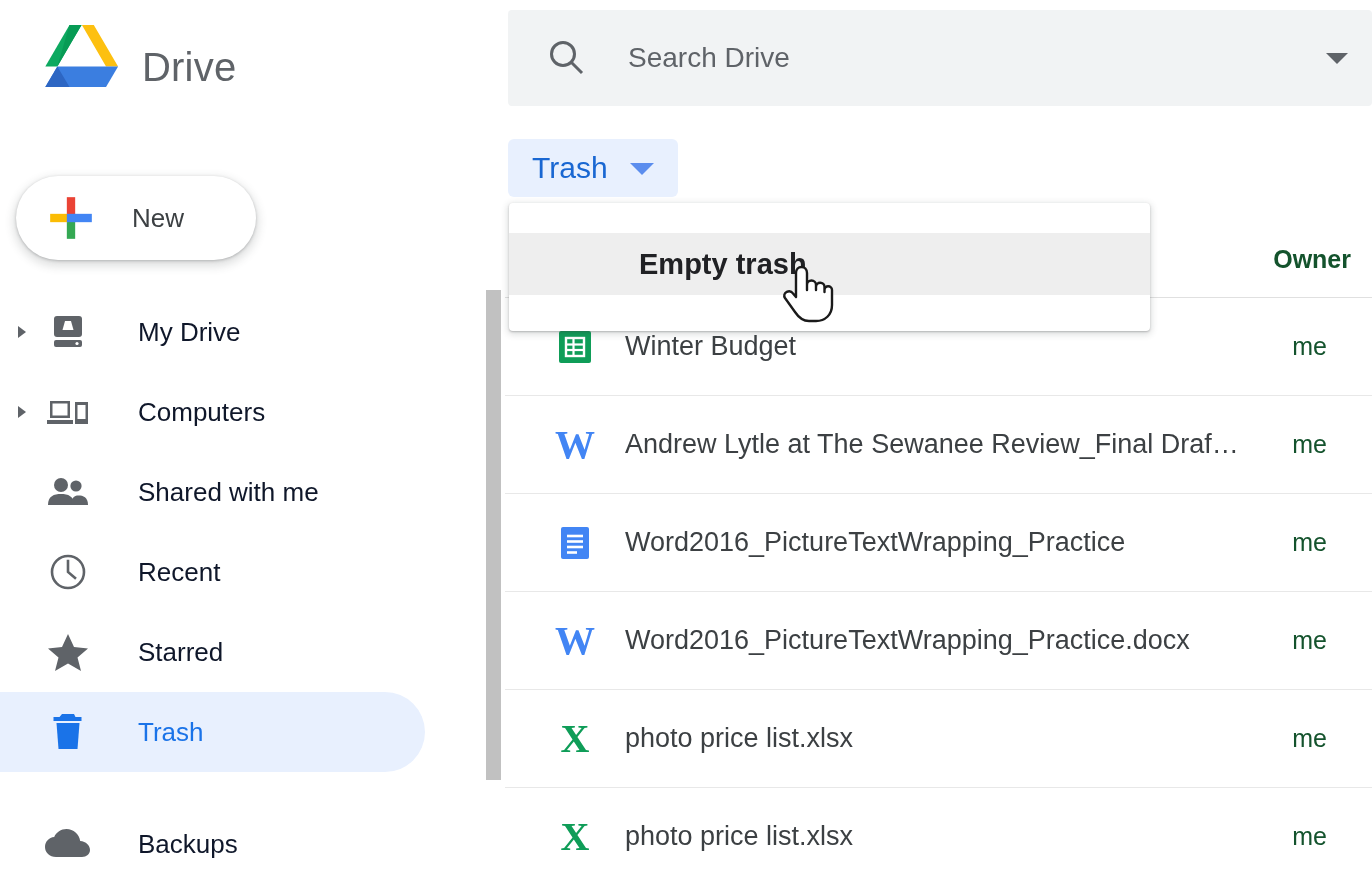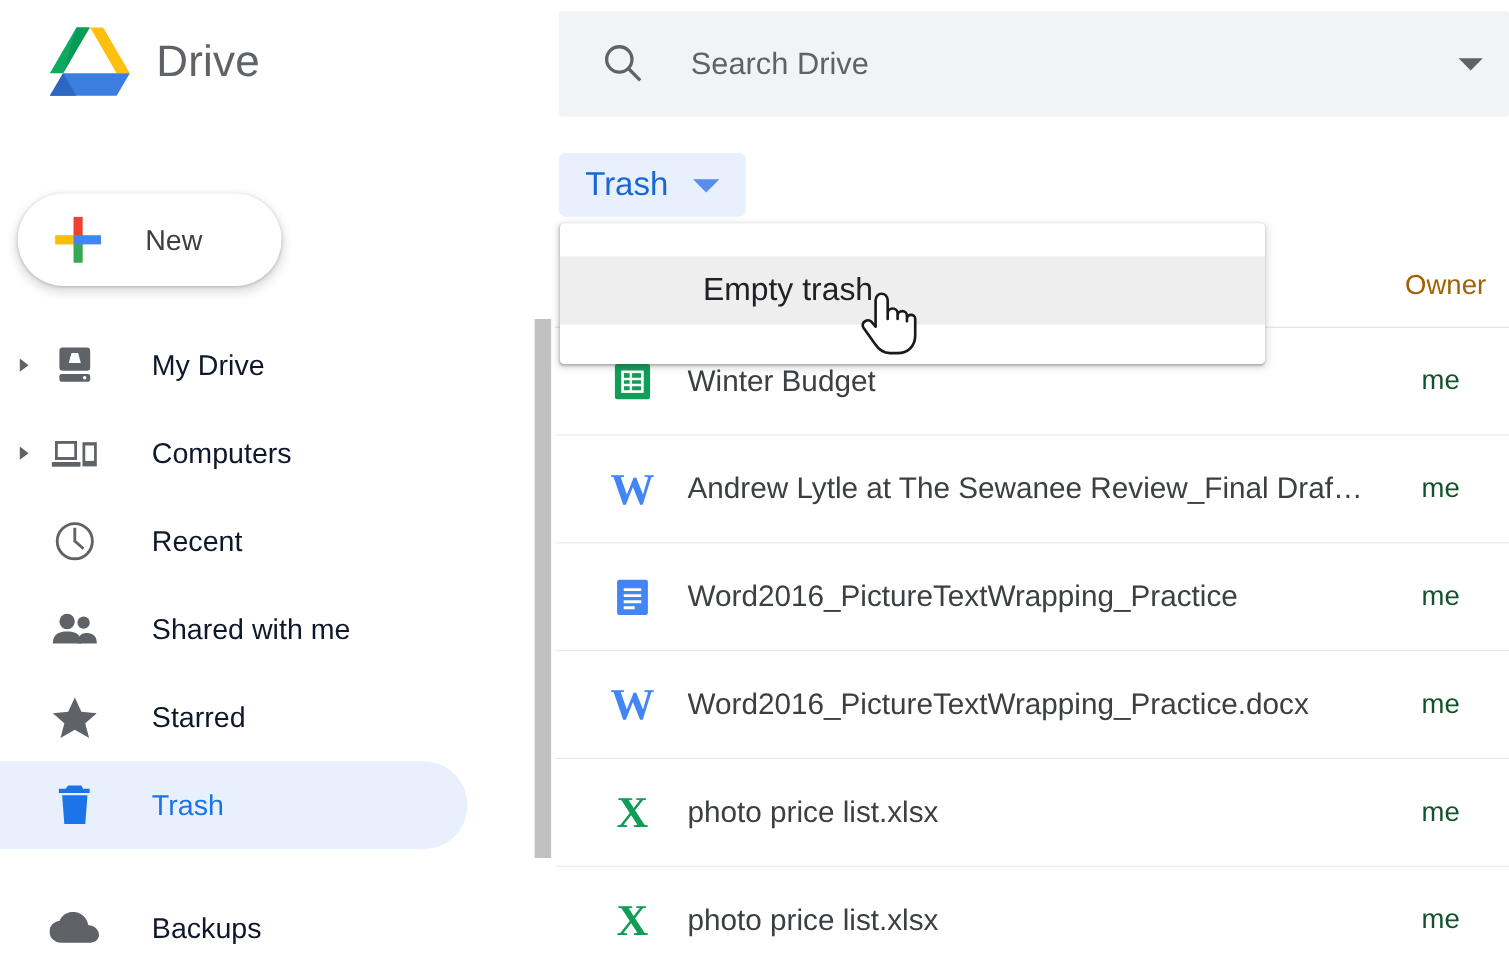--- a/index.html
+++ b/index.html
@@ -20,21 +20,21 @@
     position: absolute;
     left: 0; top: 0;
     width: 500px; height: 872px;
     background: #ffffff;
   }
 
   #brand {
     position: absolute;
     left: 44px; top: 22px;
     display: flex;
-    align-items: center;
+    align-items: flex-end;
     gap: 22px;
   }
   #brand-logo { width: 76px; height: 68px; display:block; }
   #brand-title {
     font-size: 40px;
     color: #5f6368;
     letter-spacing: 0.2px;
     font-weight: 400;
   }
 
@@ -178,21 +178,21 @@
     height: 62px;
     background: #eeeeee;
     display: flex;
     align-items: center;
     cursor: pointer;
   }
   #dropdown-item-label {
     font-size: 29px;
     color: #202124;
     margin-left: 130px;
-    font-weight: 400;
+    font-weight: 700;
   }
 
   
   #cursor {
     position: absolute;
     left: 782px; top: 263px;
     z-index: 60;
     pointer-events: none;
   }
 
@@ -208,22 +208,22 @@
     position: relative;
     height: 91px;
     border-bottom: 1px solid #e0e0e0;
     margin-left: 5px;
   }
   #col-owner {
     position: absolute;
     right: 21px;
     top: 39px;
     font-size: 25px;
-    color: #a16207;
-    font-weight: 400;
+    color: #14532d;
+    font-weight: 700;
   }
   .file-row {
     position: relative;
     height: 97px;
     margin-left: 5px;
     border-bottom: 1px solid #e8e8e8;
     display: flex;
     align-items: center;
     cursor: pointer;
   }
@@ -338,38 +338,38 @@
           <rect x="0" y="24" width="26" height="4" fill="#5f6368"></rect>
           <rect x="28" y="6" width="13" height="22" fill="#5f6368"></rect>
           <rect x="30.5" y="9" width="8" height="14" fill="#ffffff"></rect>
         </svg>
       </span>
       <span class="nav-label">Computers</span>
     </div>
 
     <div class="nav-item">
       <span class="nav-icon">
-        <svg width="40" height="40" viewBox="0 0 40 40">
-          <circle cx="20" cy="20" r="16" fill="none" stroke="#5f6368" stroke-width="2.6"></circle>
-          <path d="M20 9 L20 20 L27 26" fill="none" stroke="#5f6368" stroke-width="2.6" stroke-linecap="square"></path>
-        </svg>
-      </span>
-      <span class="nav-label">Recent</span>
-    </div>
-
-    <div class="nav-item">
-      <span class="nav-icon">
         <svg width="42" height="30" viewBox="0 0 42 30">
           <circle cx="14" cy="8" r="7" fill="#5f6368"></circle>
           <circle cx="29" cy="9" r="5.6" fill="#5f6368"></circle>
           <path d="M1 28 C1 19 7 17 14 17 C21 17 27 19 27 28 Z" fill="#5f6368"></path>
           <path d="M24 28 C24 21 27 18.5 31.5 18.5 C36 18.5 41 20 41 28 Z" fill="#5f6368"></path>
         </svg>
       </span>
       <span class="nav-label">Shared with me</span>
+    </div>
+
+    <div class="nav-item">
+      <span class="nav-icon">
+        <svg width="40" height="40" viewBox="0 0 40 40">
+          <circle cx="20" cy="20" r="16" fill="none" stroke="#5f6368" stroke-width="2.6"></circle>
+          <path d="M20 9 L20 20 L27 26" fill="none" stroke="#5f6368" stroke-width="2.6" stroke-linecap="square"></path>
+        </svg>
+      </span>
+      <span class="nav-label">Recent</span>
     </div>
 
     <div class="nav-item">
       <span class="nav-icon">
         <svg width="42" height="40" viewBox="0 0 42 40">
           <path d="M21 2 L27 15 L41 16.5 L30.5 25.5 L34 39 L21 31.5 L8 39 L11.5 25.5 L1 16.5 L15 15 Z" fill="#5f6368"></path>
         </svg>
       </span>
       <span class="nav-label">Starred</span>
     </div>

